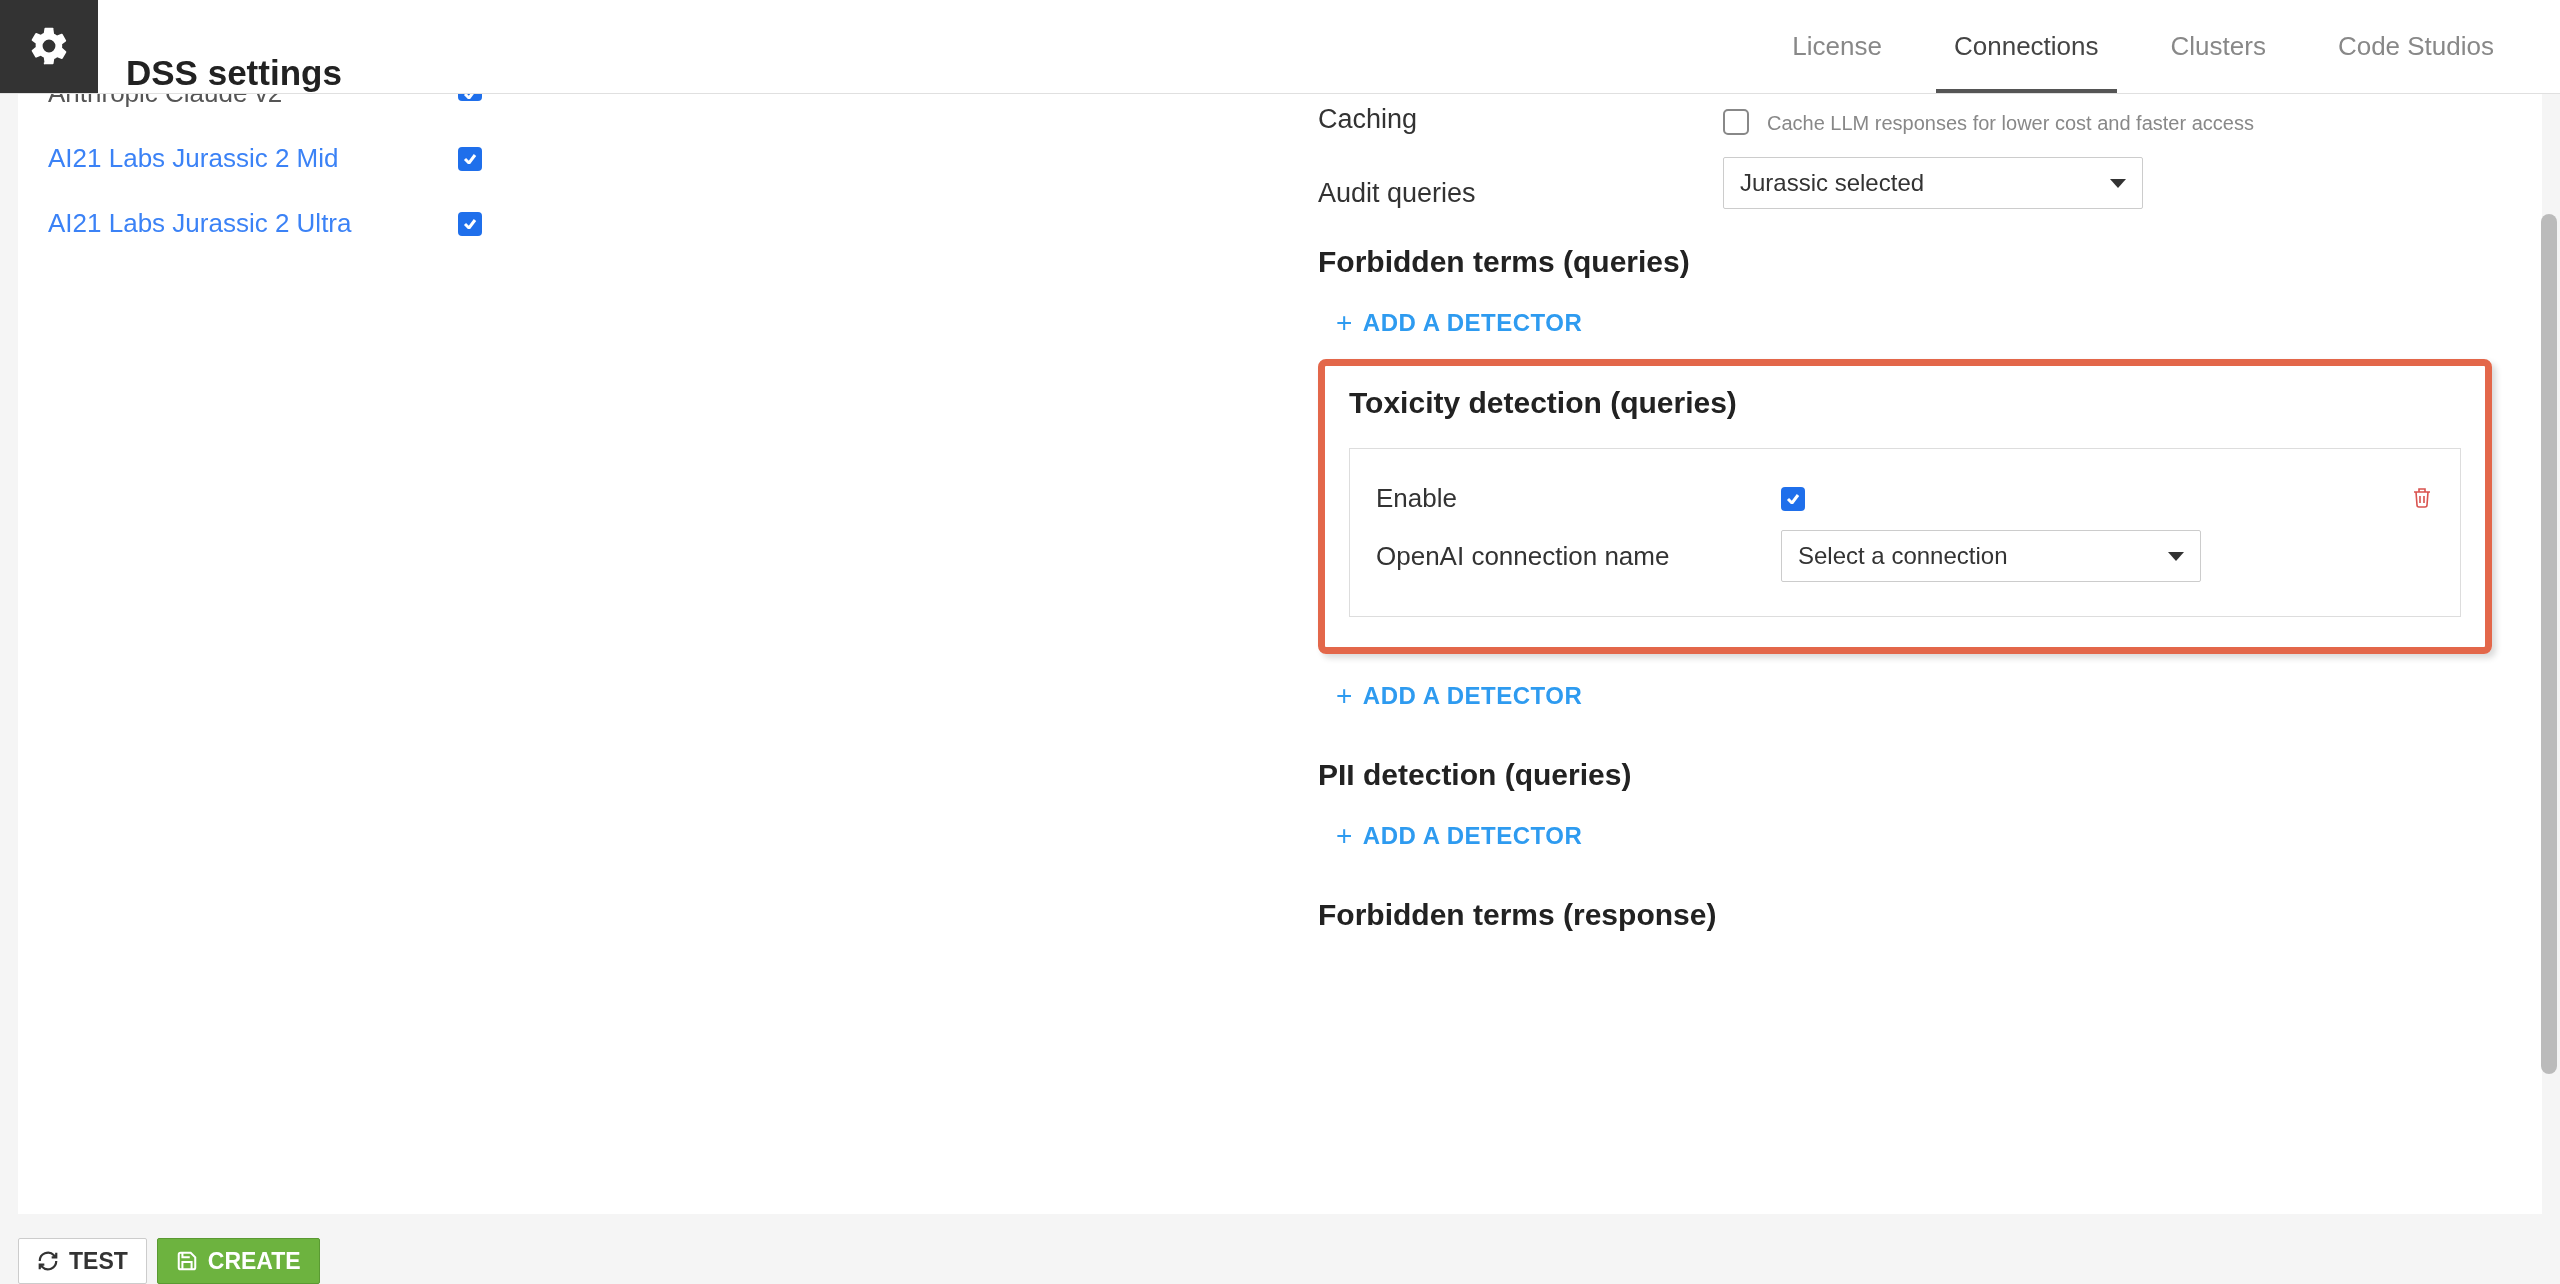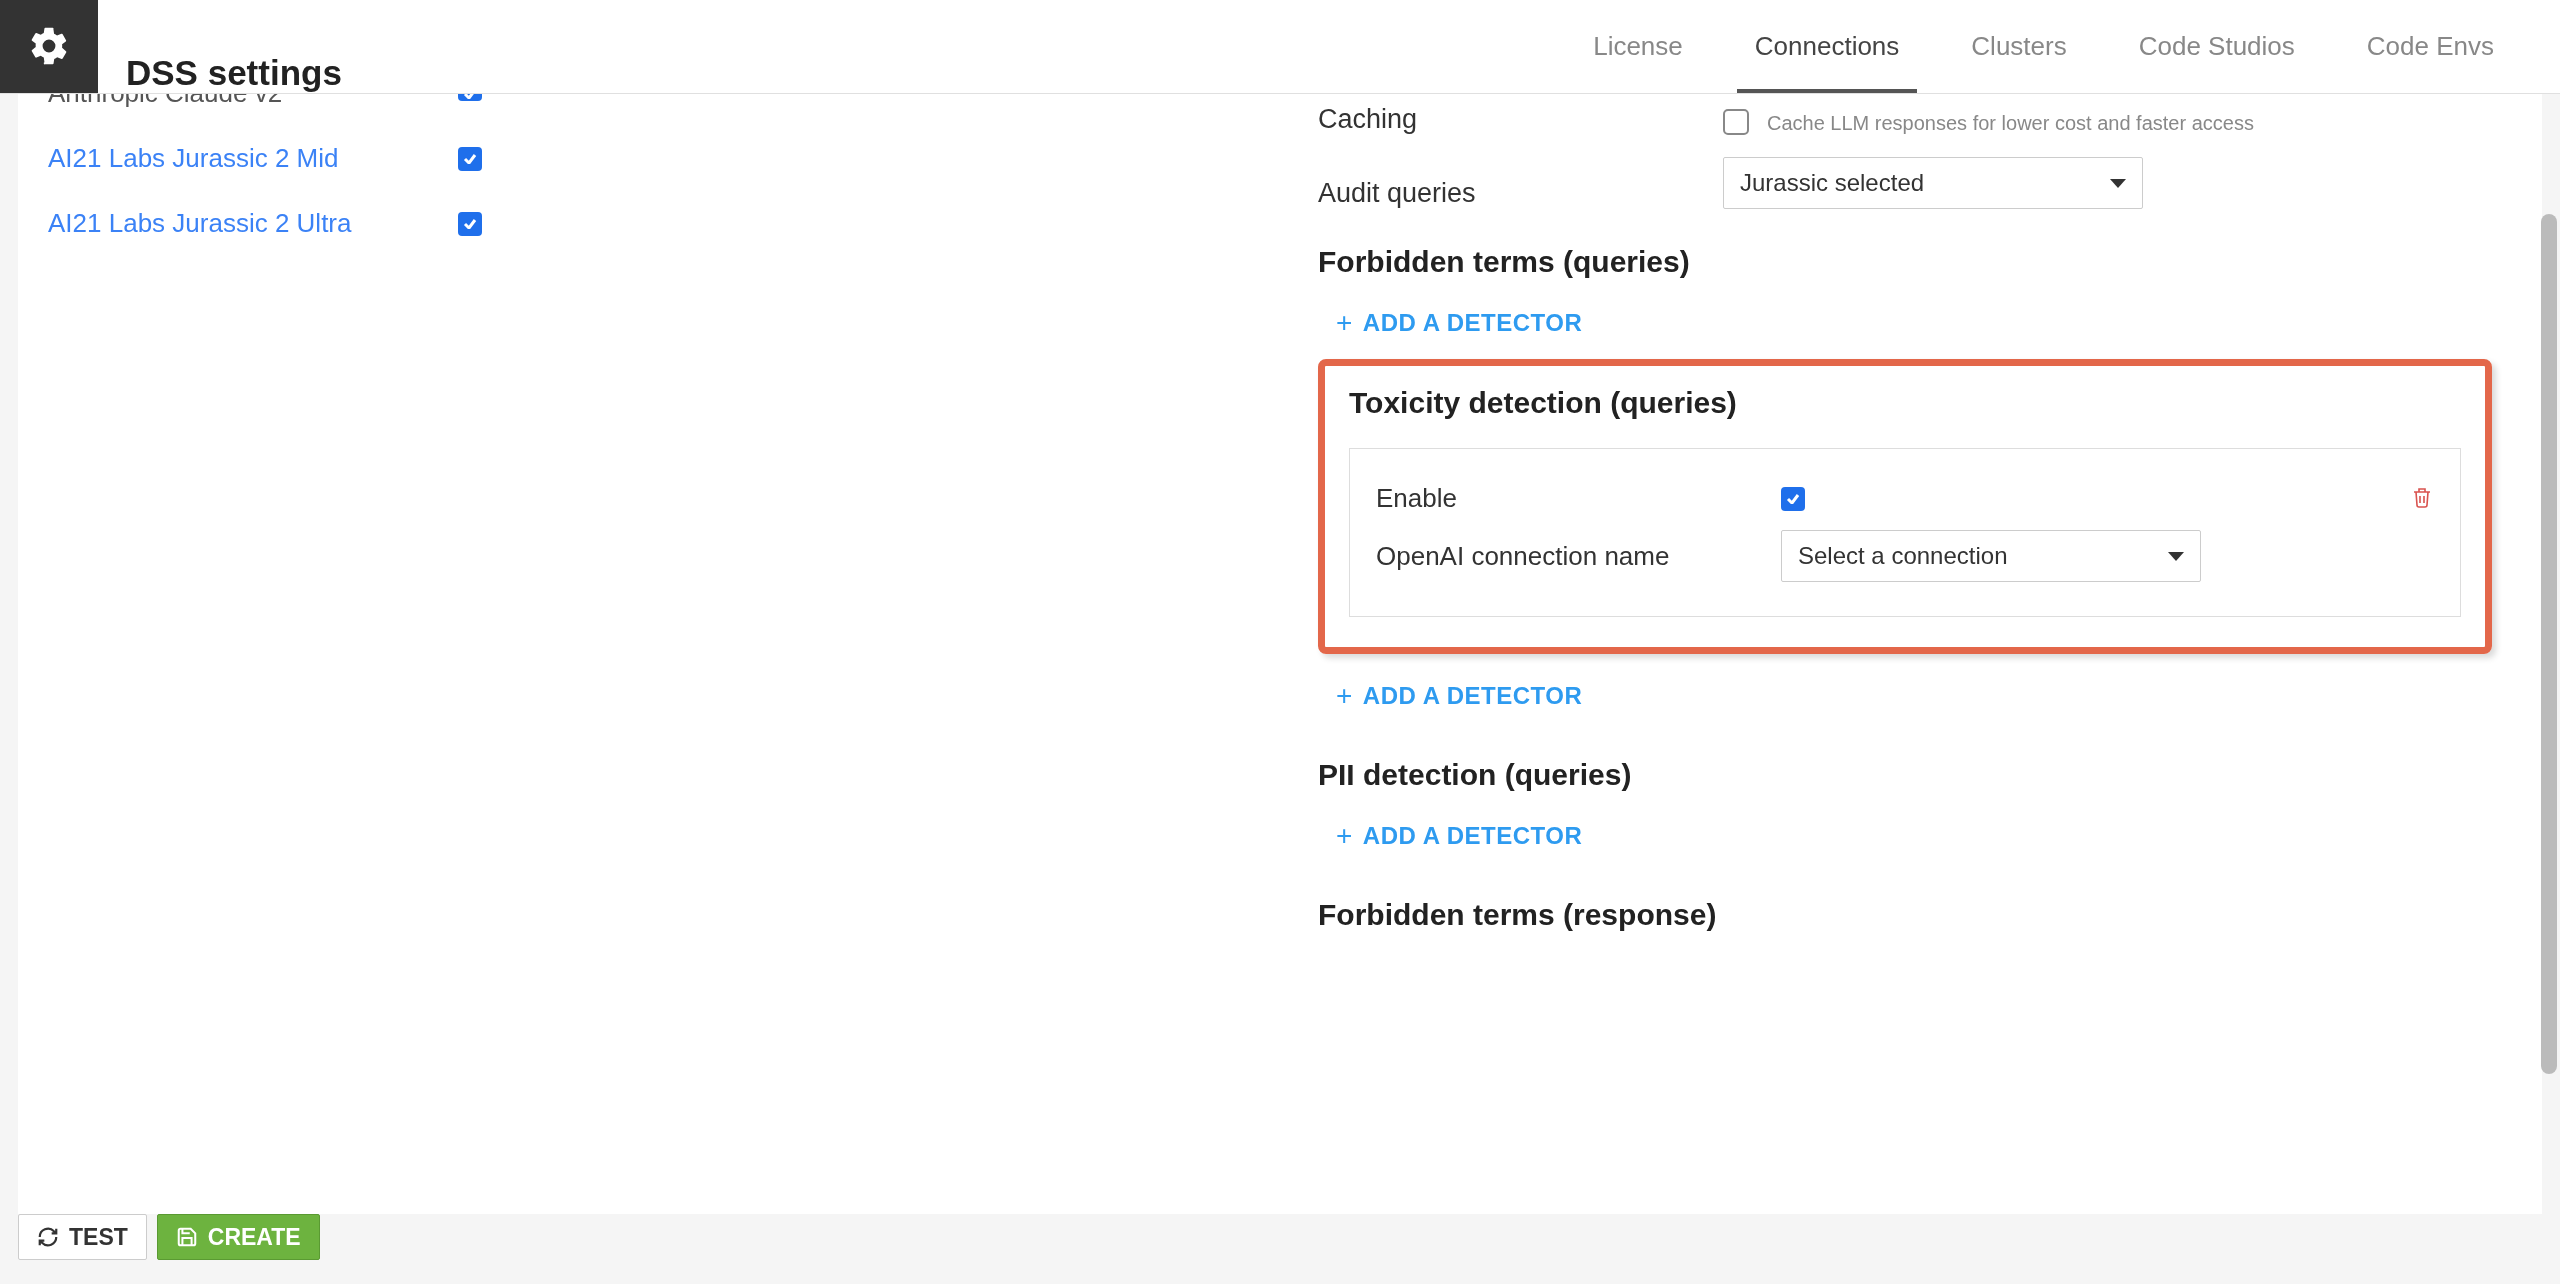--- a/index.html
+++ b/index.html
@@ -197,21 +197,21 @@
   cursor: pointer;
 }
 .footer {
   position: absolute;
   bottom: 0;
   left: 0;
   right: 0;
   height: 70px;
   background: #f5f5f5;
   display: flex;
-  align-items: flex-start;
+  align-items: flex-end;
   padding: 0 18px;
   gap: 10px;
 }
 .btn {
   height: 46px;
   display: inline-flex;
   align-items: center;
   padding: 0 18px;
   font-size: 23px;
   font-weight: 600;
@@ -255,21 +255,20 @@
     <svg width="44" height="44" viewBox="0 0 24 24">
         <path d="M19.14,12.94a7.07,7.07,0,0,0,.05-.94,7.07,7.07,0,0,0-.05-.94l2.03-1.58a.5.5,0,0,0,.12-.64l-1.92-3.32a.5.5,0,0,0-.6-.22l-2.39.96a7,7,0,0,0-1.62-.94l-.36-2.54A.5.5,0,0,0,14,2h-4a.5.5,0,0,0-.49.42L9.15,4.96a7,7,0,0,0-1.62.94l-2.39-.96a.5.5,0,0,0-.6.22L2.62,8.48a.5.5,0,0,0,.12.64l2.03,1.58a7.07,7.07,0,0,0-.05.94,7.07,7.07,0,0,0,.05.94L2.74,14.16a.5.5,0,0,0-.12.64l1.92,3.32a.5.5,0,0,0,.6.22l2.39-.96a7,7,0,0,0,1.62.94l.36,2.54A.5.5,0,0,0,10,22h4a.5.5,0,0,0,.49-.42l.36-2.54a7,7,0,0,0,1.62-.94l2.39.96a.5.5,0,0,0,.6-.22l1.92-3.32a.5.5,0,0,0-.12-.64ZM12,15.5A3.5,3.5,0,1,1,15.5,12,3.5,3.5,0,0,1,12,15.5Z"></path>
       </svg>
   </div>
   <div class="header-title">DSS settings</div>
   <div class="header-tabs">
     <div class="header-tab">License</div>
     <div class="header-tab active">Connections</div>
     <div class="header-tab">Clusters</div>
     <div class="header-tab">Code Studios</div>
-    <div class="header-tab">Code Envs</div>
   </div>
 </div>
 
 <div class="main">
   <div class="left-col">
     <div class="model-row cut">
       <span class="model-name">Anthropic Claude v2</span>
       <span class="checkbox-blue half">
           <svg width="14" height="10" viewBox="0 0 14 10">
             <polyline points="2,5 6,9 12,1"></polyline>

